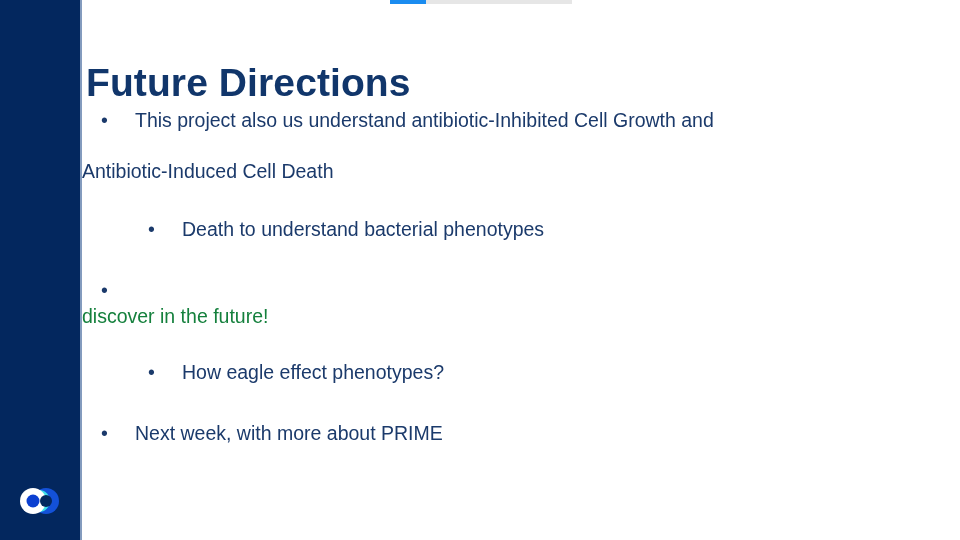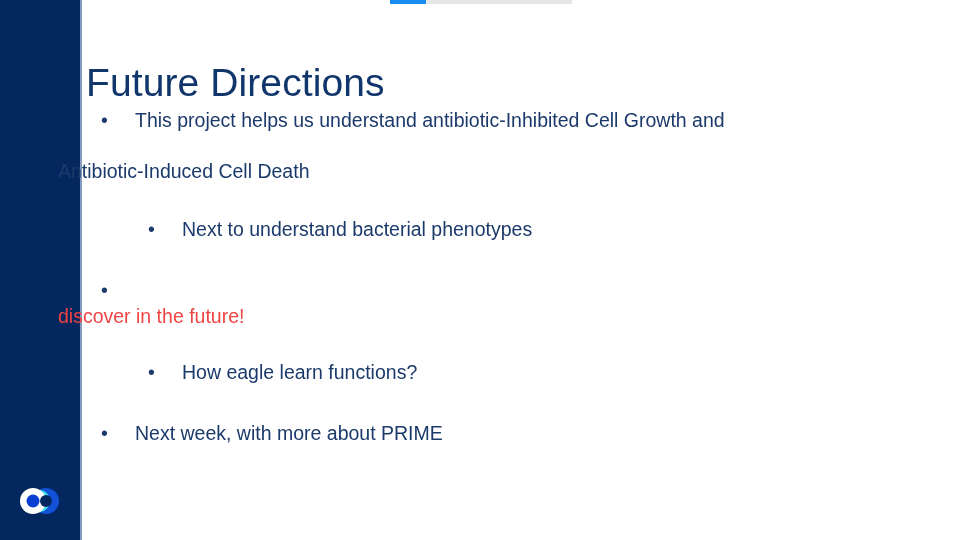--- a/index.html
+++ b/index.html
@@ -67,21 +67,21 @@
   }
 
   
   #title {
     position: absolute;
     left: 86px;
     top: 60px;
     font-size: 39px;
     line-height: 46px;
     color: #11366b;
-    font-weight: 400;
+    font-weight: 700;
     letter-spacing: .1px;
     white-space: nowrap;
   }
 
   
   #body {
     position: absolute;
     left: 0;
     top: 108px;
     width: 960px;
@@ -105,21 +105,21 @@
   }
   .lvl1 > .marker { left: 101px; }
   .lvl2 > .marker { left: 148px; }
 
   .cont-row {
     position: relative;
     color: #1b3a6b;
     font-size: 19.5px;
     line-height: 25px;
     white-space: nowrap;
-    padding-left: 58px;
+    padding-left: 82px;
   }
   .sp-26 { height: 26px; }
   .sp-33 { height: 33px; }
   .sp-36 { height: 36px; }
 </style>
 </head>
 <body>
 
 <div id="slide" style="background: rgb(255, 255, 255);">
 
@@ -142,42 +142,42 @@
       <circle cx="29" cy="16" r="6" fill="#03275e"></circle>
     </svg>
   </div>
 
   <div id="title" style="color: rgb(17, 54, 107);">Future Directions</div>
 
   <div id="body">
 
     <div class="bullet-row lvl1" style="color: rgb(27, 58, 107);">
       <span class="marker" style="color: rgb(27, 58, 107);">•</span>
-      <span>This project helps us understand antibiotic-Inhibited Cell Growth and</span>
+      <span>This project also us understand antibiotic-Inhibited Cell Growth and</span>
     </div>
     <div class="sp-26"></div>
     <div class="cont-row" style="color: rgb(27, 58, 107);">Antibiotic-Induced Cell Death</div>
 
     <div class="sp-33"></div>
     <div class="bullet-row lvl2" style="color: rgb(27, 58, 107);">
       <span class="marker" style="color: rgb(27, 58, 107);">•</span>
-      <span>Next to understand bacterial phenotypes</span>
+      <span>Death to understand bacterial phenotypes</span>
     </div>
 
     <div class="sp-36"></div>
     <div class="bullet-row lvl1" style="color: rgb(27, 58, 107);">
       <span class="marker" style="color: rgb(27, 58, 107);">•</span>
     </div>
     <div class="sp-26"></div>
-    <div class="cont-row" style="color: #ef4444;">discover in the future!</div>
+    <div class="cont-row" style="color: #15803d;">discover in the future!</div>
 
     <div class="sp-31" style="height:31px"></div>
     <div class="bullet-row lvl2" style="color: rgb(27, 58, 107);">
       <span class="marker" style="color: rgb(27, 58, 107);">•</span>
-      <span>How eagle learn functions?</span>
+      <span>How eagle effect phenotypes?</span>
     </div>
 
     <div class="sp-36"></div>
     <div class="bullet-row lvl1" style="color: rgb(27, 58, 107);">
       <span class="marker" style="color: rgb(27, 58, 107);">•</span>
       <span> Next week, with more about PRIME</span>
     </div>
 
   </div>
 </div>

